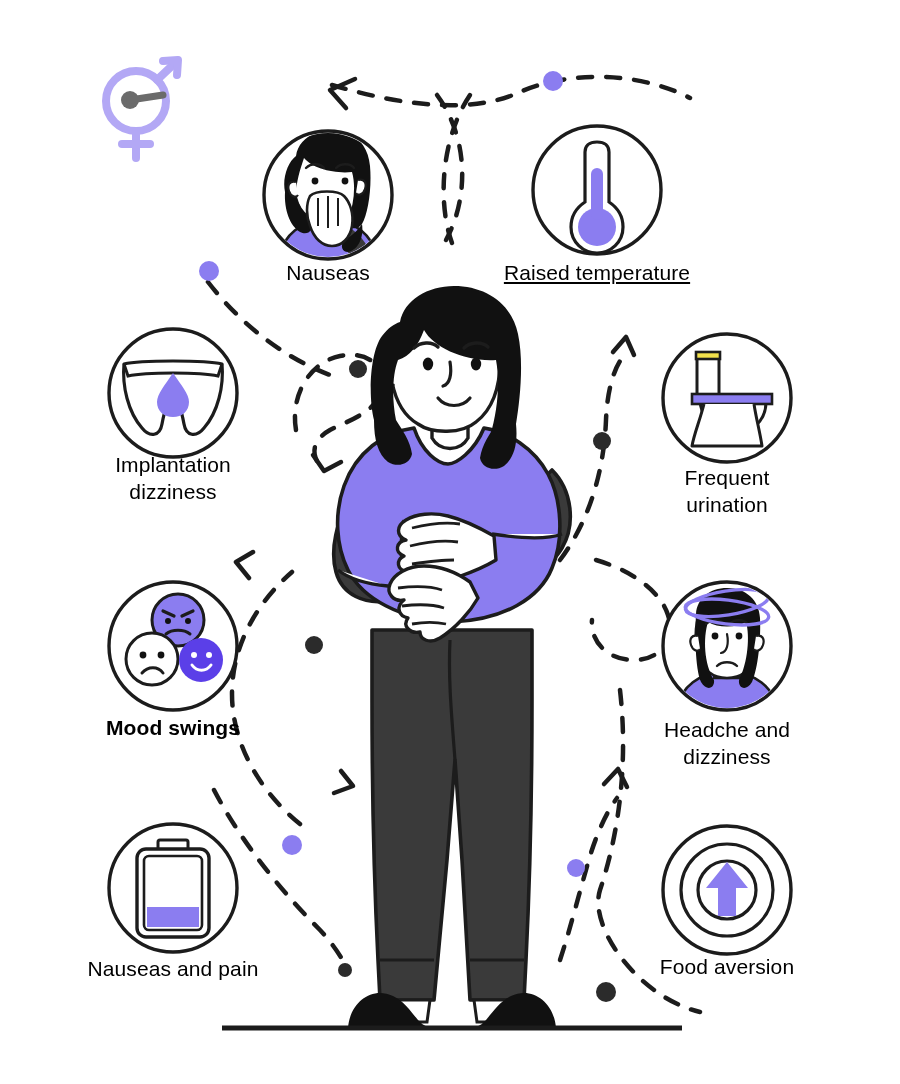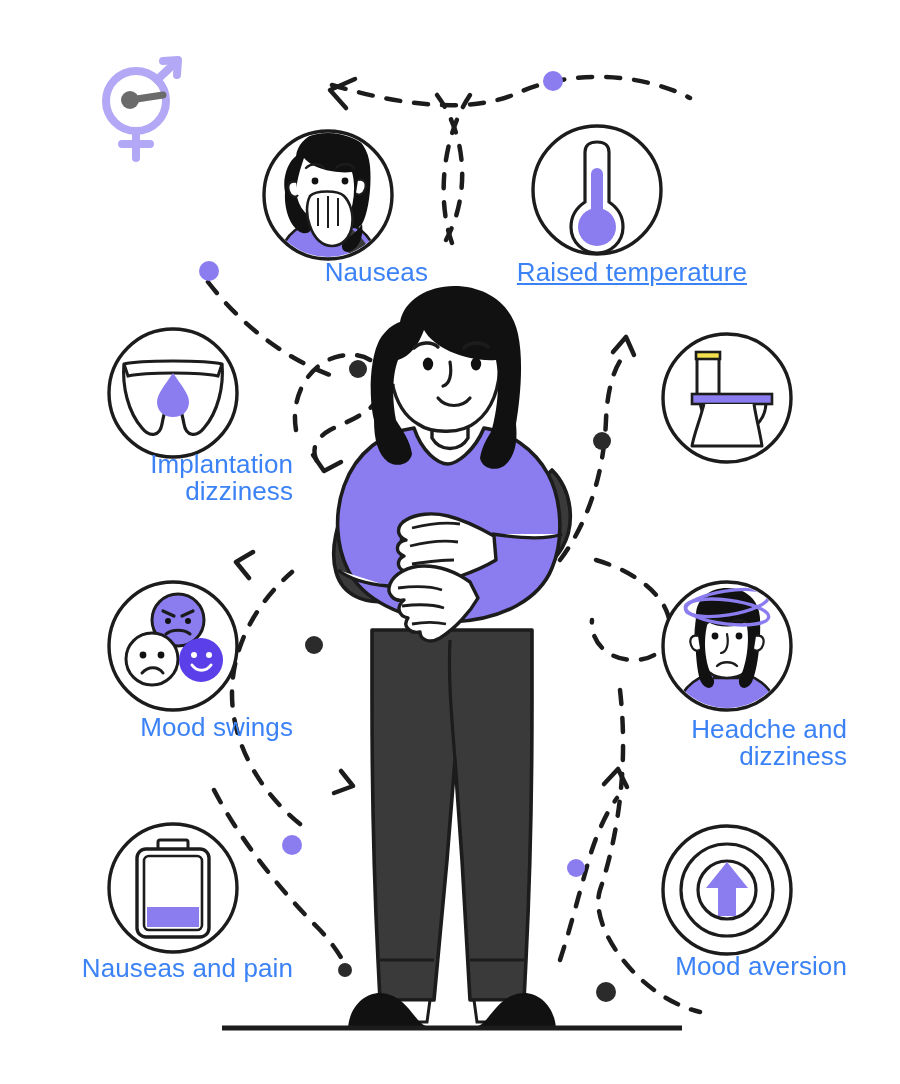--- a/index.html
+++ b/index.html
@@ -20,25 +20,25 @@
     height: 1084px;
     background: #ffffff;
   }
   #stage > svg {
     position: absolute;
     top: 0;
     left: 0;
   }
   .sym-label {
     position: absolute;
-    text-align: right;
+    text-align: center;
     font-family: "Liberation Sans", sans-serif;
-    font-size: 26px;
+    font-size: 21px;
     line-height: 27px;
-    color: #3b82f6;
+    color: #000000;
     letter-spacing: 0.1px;
     white-space: pre-line;
     pointer-events: none;
   }
 </style>
 </head>
 <body>
 
 <div id="stage">
 
@@ -297,23 +297,25 @@
     </g>
   </svg>
 
   <div class="sym-label" style="left:228px; top:259px; width:200px;">Nauseas</div>
 
   <div class="sym-label" style="left:447px; top:259px; width:300px;text-decoration:underline;">Raised temperature</div>
 
   <div class="sym-label" style="left:53px; top:451px; width:240px;">Implantation
 dizziness</div>
 
-  <div class="sym-label" style="left:53px; top:714px; width:240px;">Mood swings</div>
+  <div class="sym-label" style="left:53px; top:714px; width:240px;font-weight:bold;">Mood swings</div>
 
   <div class="sym-label" style="left:53px; top:955px; width:240px;">Nauseas and pain</div>
 
+  <div class="sym-label" style="left:607px; top:464px; width:240px;">Frequent
+urination</div>
 
   <div class="sym-label" style="left:607px; top:716px; width:240px;">Headche and
 dizziness</div>
 
-  <div class="sym-label" style="left:607px; top:953px; width:240px;">Mood aversion</div>
+  <div class="sym-label" style="left:607px; top:953px; width:240px;">Food aversion</div>
 
 </div>
 
 </body></html>

